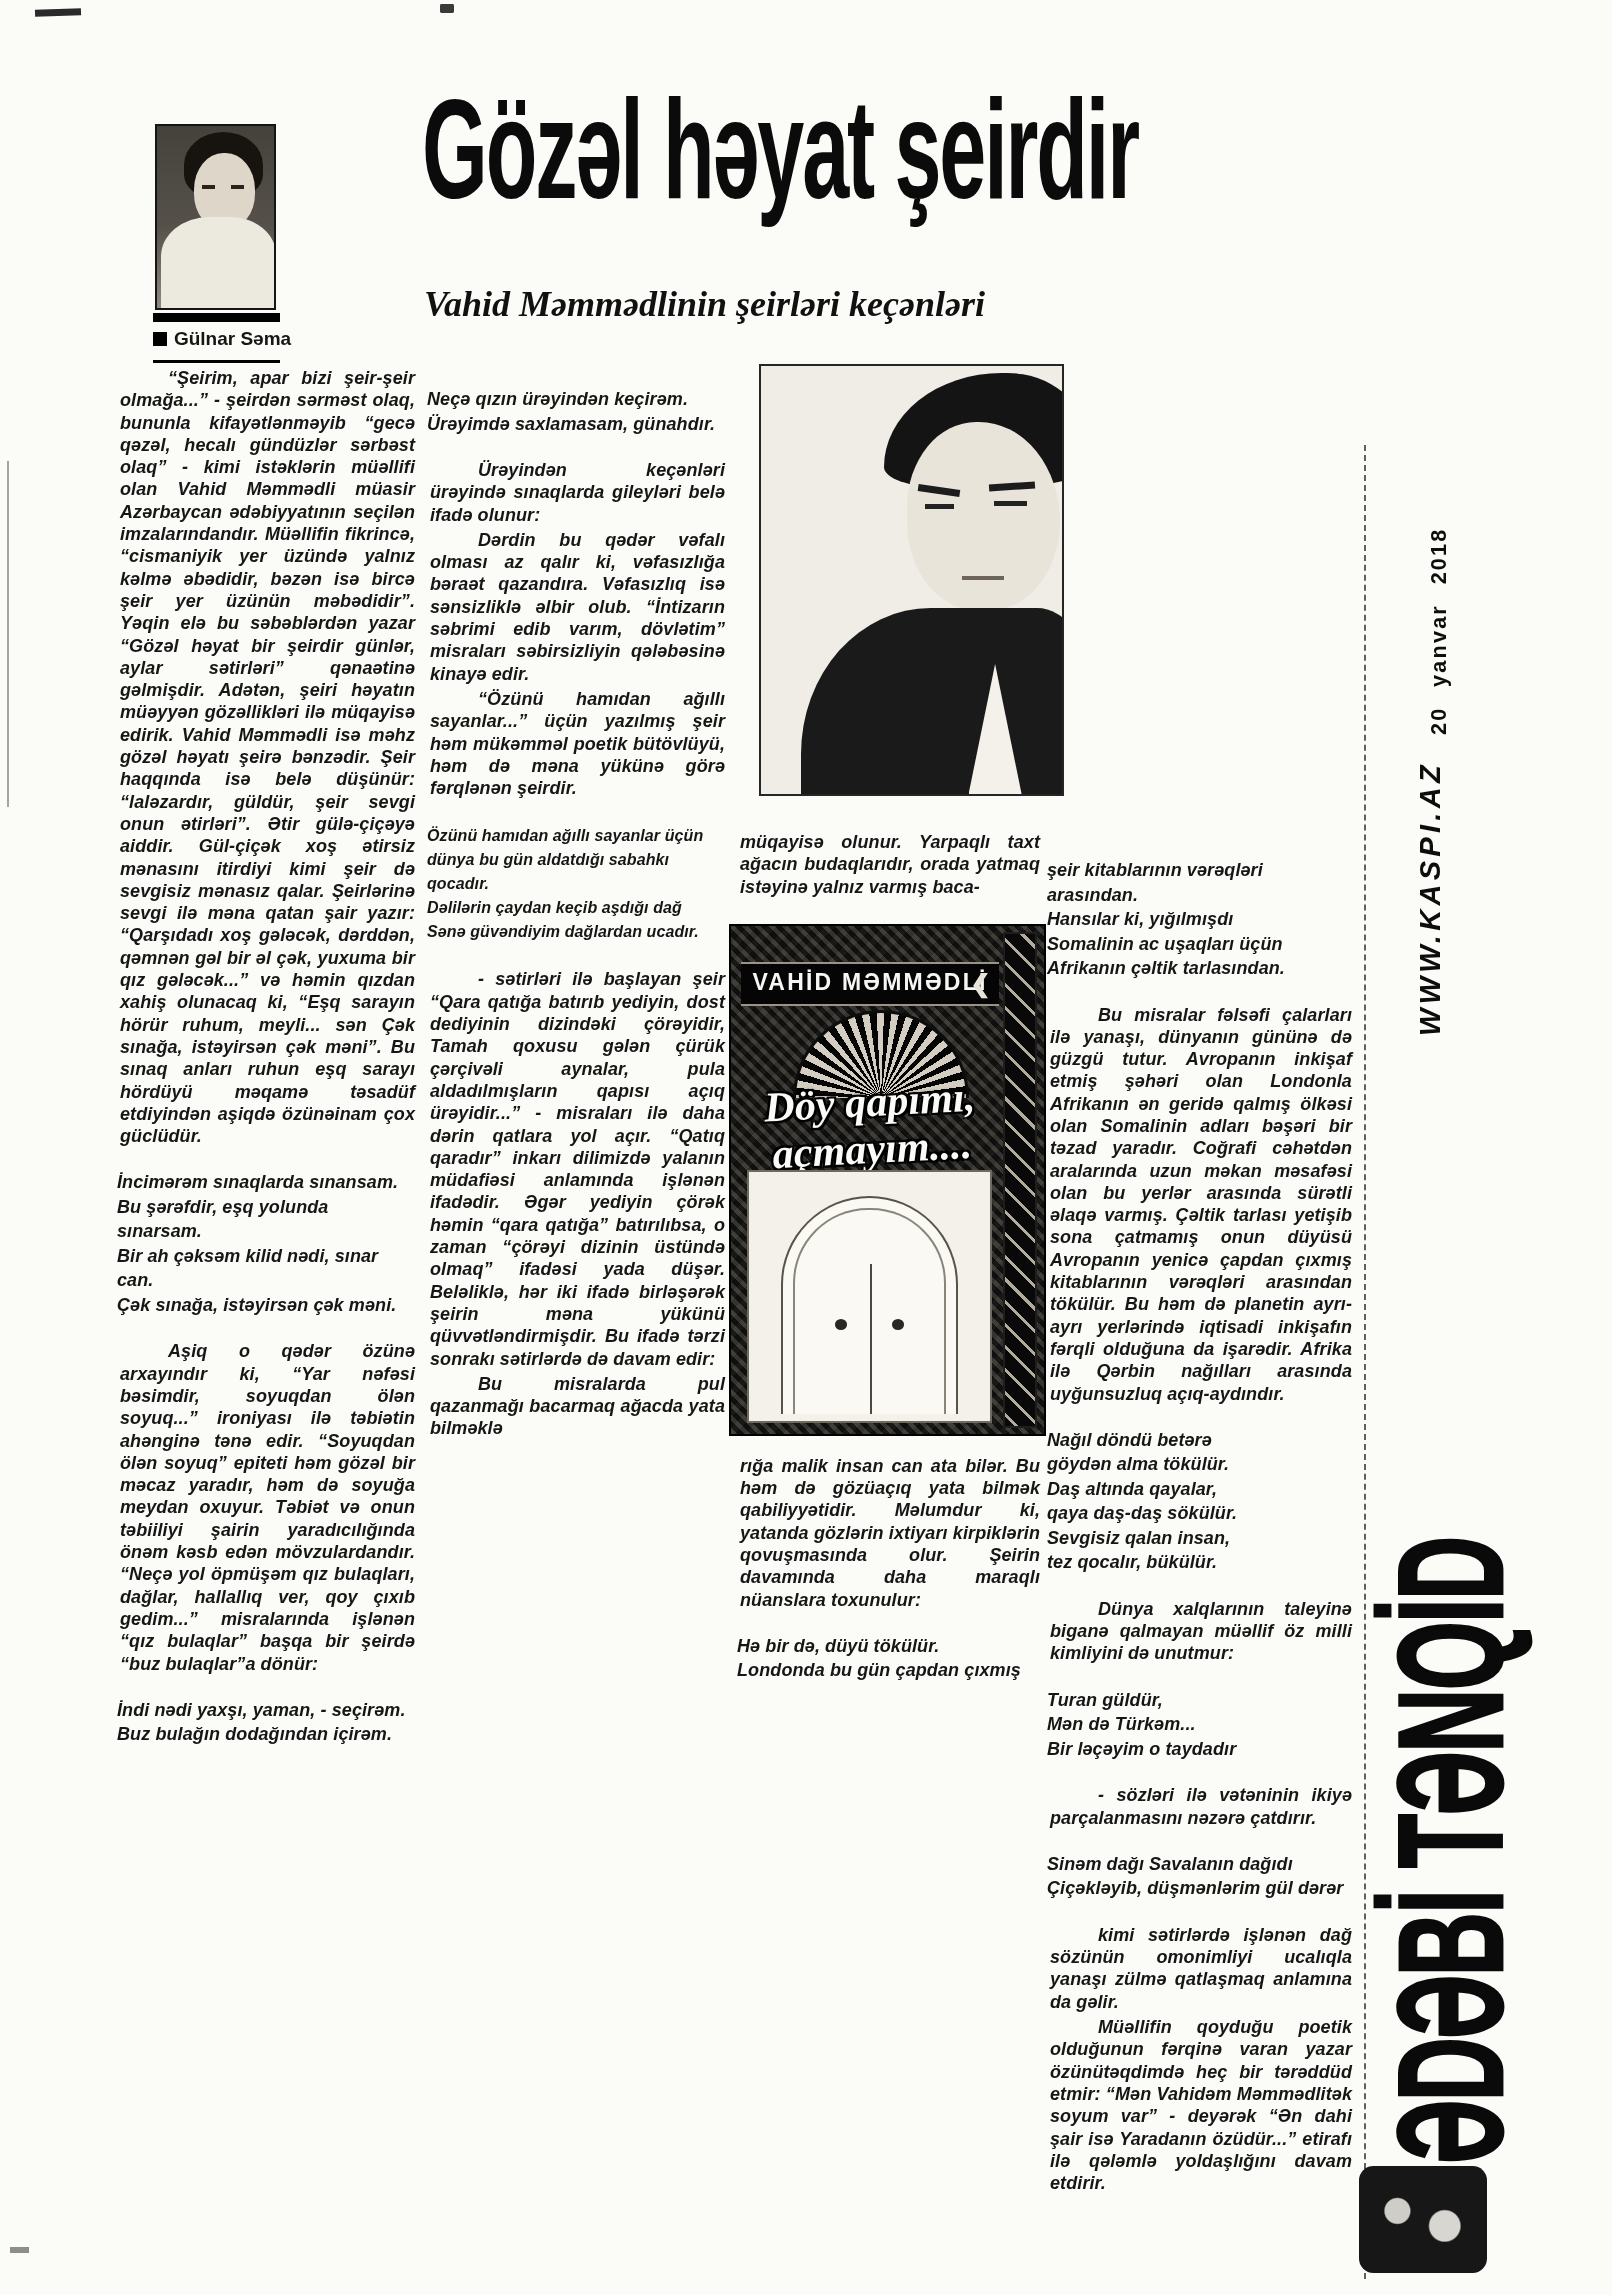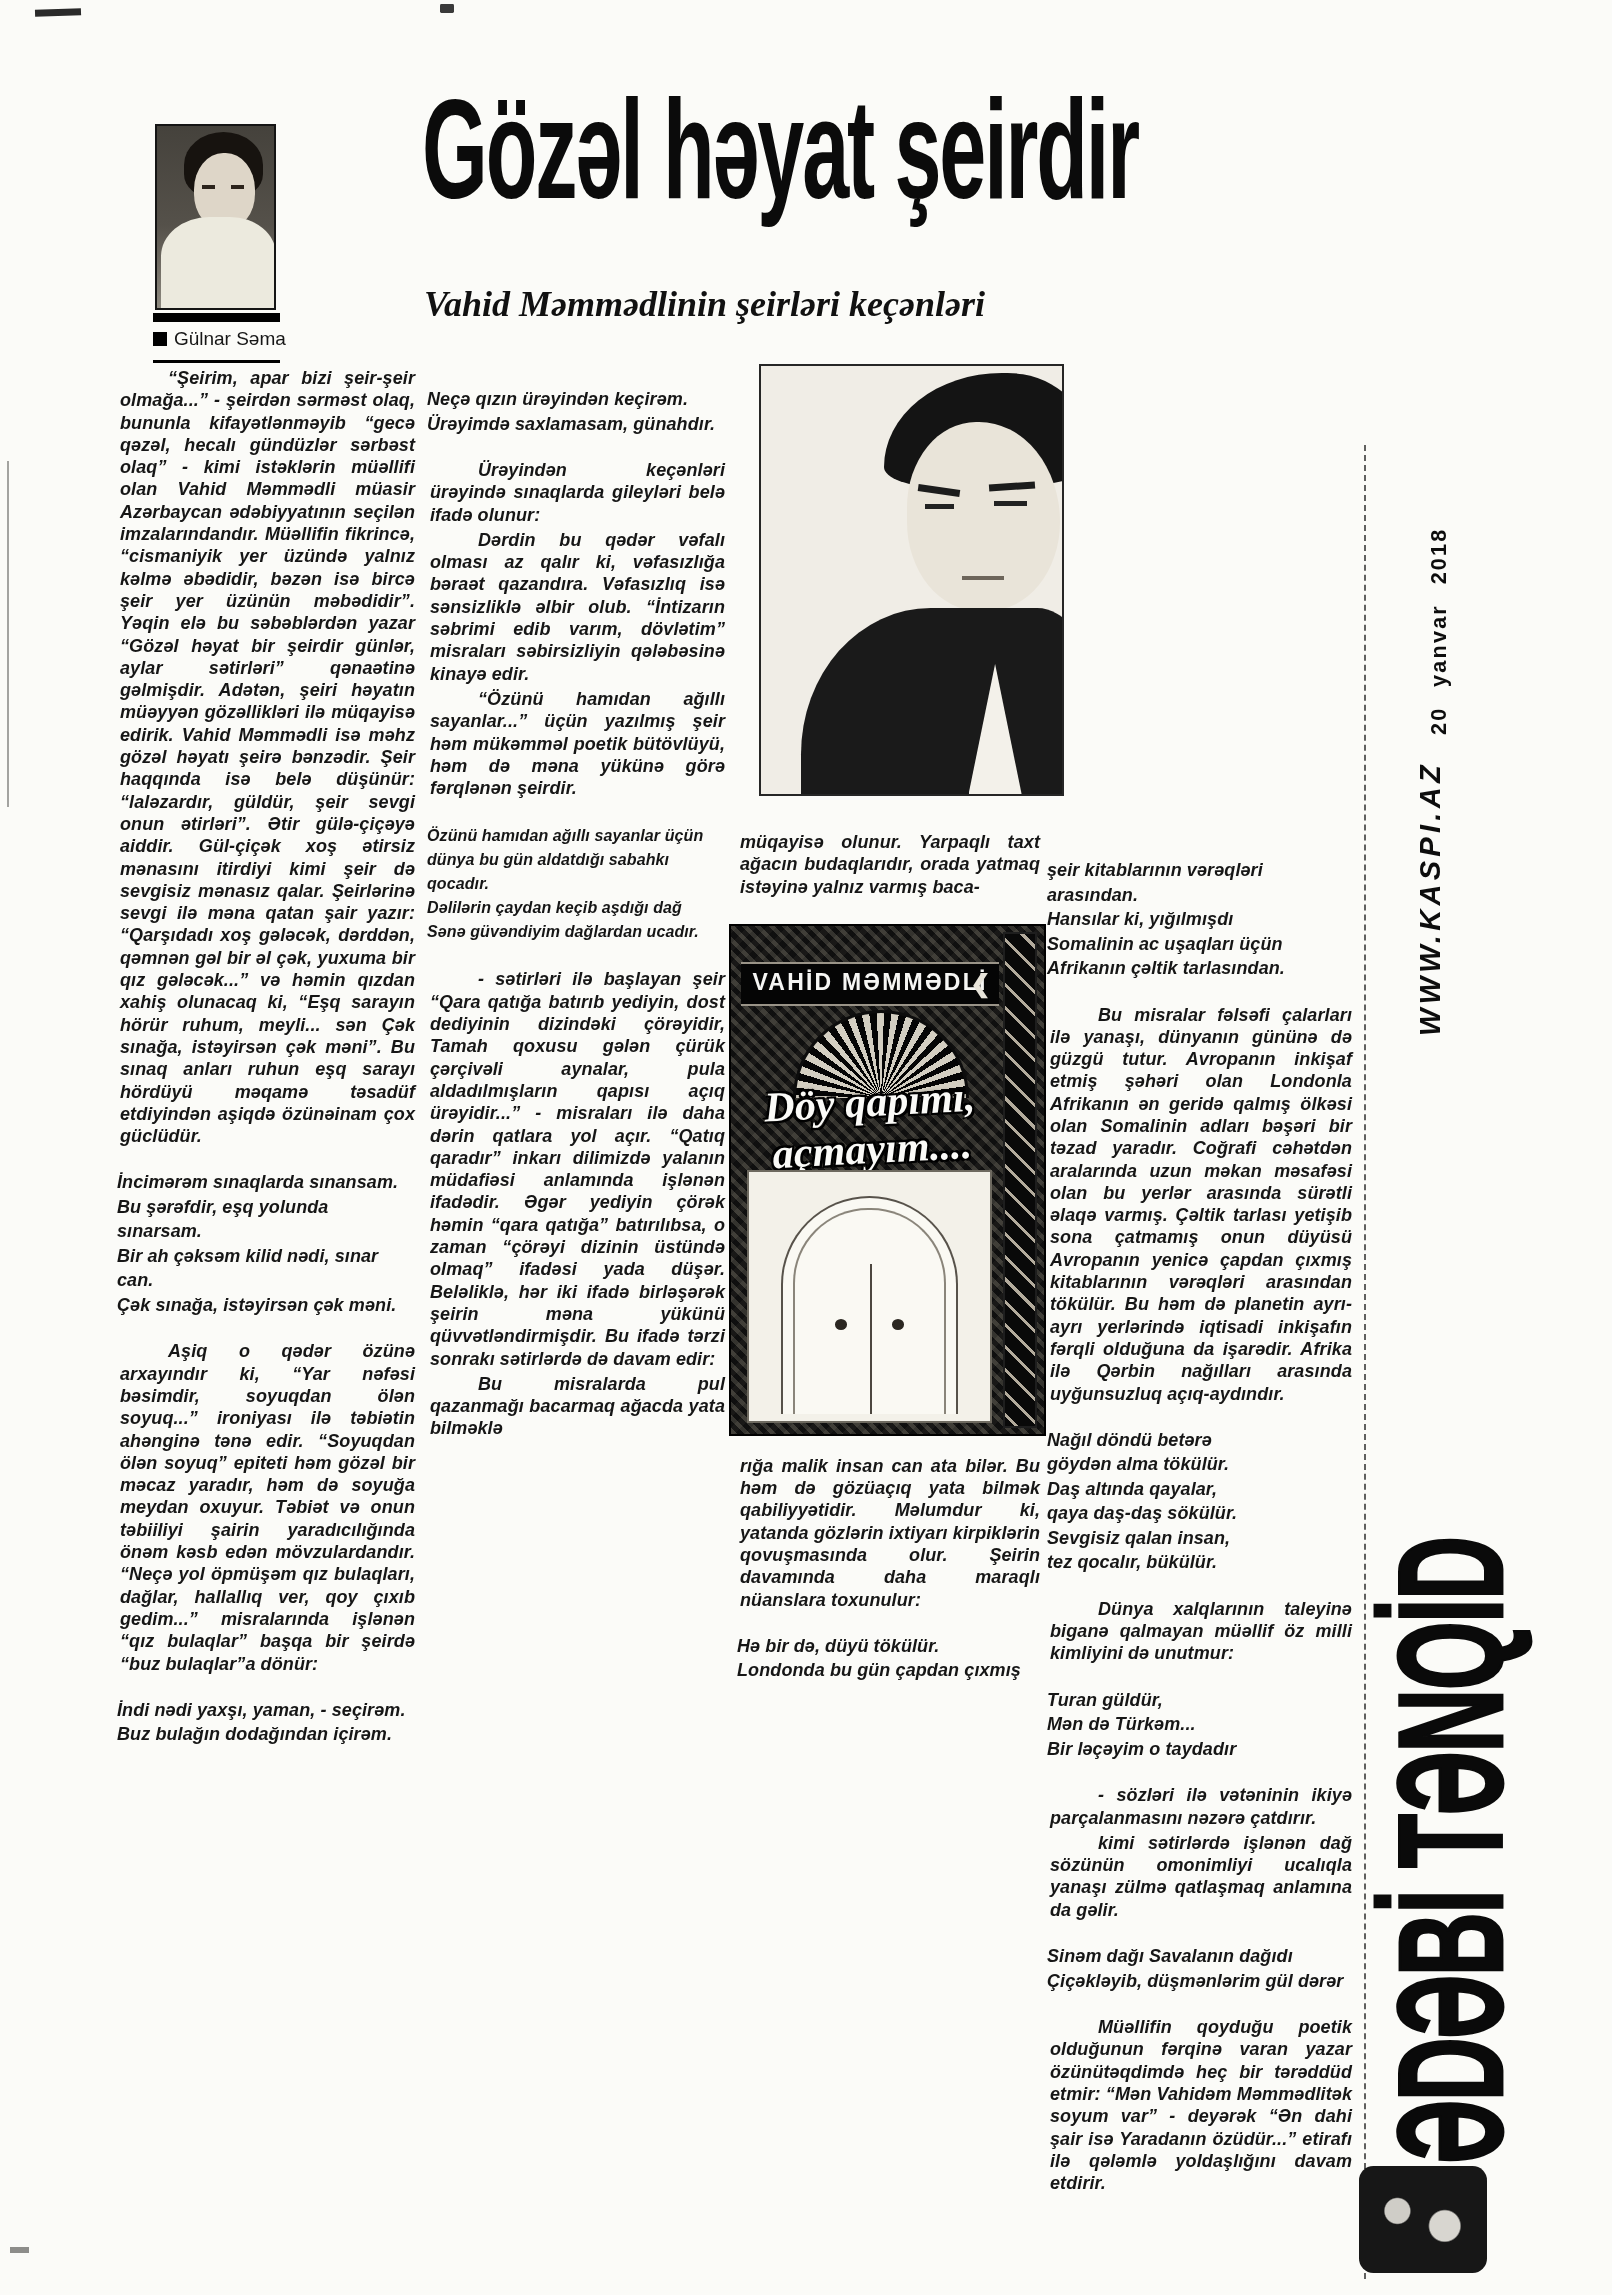--- a/index.html
+++ b/index.html
@@ -12,21 +12,21 @@
         font-style:italic;font-weight:bold;font-size:36px;color:#111;white-space:nowrap;}
   
   .author-photo{position:absolute;left:155px;top:124px;width:121px;height:186px;border:2.2px solid #151515;
         background:linear-gradient(180deg,#45423c 0%,#55514a 55%,#8d897f 100%);overflow:hidden;box-sizing:border-box;}
   .ap-hair{position:absolute;left:27px;top:5.8px;width:79px;height:66px;background:#17130f;border-radius:55% 55% 40% 40%;}
   .ap-face{position:absolute;left:37px;top:27px;width:61px;height:76px;background:#ded6c8;border-radius:48% 48% 46% 46%;}
   .ap-eye1,.ap-eye2{position:absolute;top:59px;width:13px;height:3.6px;background:#2c241c;}
   .ap-eye1{left:45px}.ap-eye2{left:74px}
   .ap-body{position:absolute;left:4.3px;bottom:-2.9px;width:115px;height:94px;background:#eceade;border-radius:42% 40% 0 0;}
   .author-bar{position:absolute;left:153px;top:313px;width:127px;height:9.4px;background:#000;}
-  .author-caption{position:absolute;left:153px;top:328px;font-size:19px;font-weight:normal;white-space:nowrap;}
+  .author-caption{position:absolute;left:153px;top:328px;font-size:19px;font-weight:bold;white-space:nowrap;}
   .author-caption .sq{display:inline-block;width:14.4px;height:14.4px;background:#000;margin-right:6.5px;vertical-align:-1.4px;}
   .author-rule{position:absolute;left:153px;top:360px;width:127px;height:2.9px;background:#000;}
   
   .col{position:absolute;top:364px;width:301px;font-size:18px;line-height:22.3px;font-weight:bold;
        text-align:justify;letter-spacing:0.1px;}
   #col1{left:117px;}
   #col2{left:427px;}
   #col3{left:737px;width:306px;}
   #col4{left:1047px;top:835px;width:308px;}
   .blk{margin:3px;font-style:italic;}
@@ -193,23 +193,23 @@
 göydən alma tökülür.
 Daş altında qayalar,
 qaya daş-daş sökülür.
 Sevgisiz qalan insan,
 tez qocalır, bükülür.</div>
       <div class="blk p">Dünya xalqlarının taleyinə biganə qalmayan müəllif öz milli kimliyini də unutmur:</div>
       <div class="blk verse">Turan güldür,
 Mən də Türkəm...
 Bir ləçəyim o taydadır</div>
       <div class="blk p">- sözləri ilə vətəninin ikiyə parçalanmasını nəzərə çatdırır.</div>
-      <div class="blk p">kimi sətirlərdə işlənən dağ sözünün omonimliyi ucalıqla yanaşı zülmə qatlaşmaq anlamına da gəlir.</div>
       <div class="blk verse">Sinəm dağı Savalanın dağıdı
 Çiçəkləyib, düşmənlərim gül dərər</div>
+      <div class="blk p">kimi sətirlərdə işlənən dağ sözünün omonimliyi ucalıqla yanaşı zülmə qatlaşmaq anlamına da gəlir.</div>
       <div class="blk p">Müəllifin qoyduğu poetik olduğunun fərqinə varan yazar özünütəqdimdə heç bir tərəddüd etmir: “Mən Vahidəm Məmmədlitək soyum var” - deyərək “Ən dahi şair isə Yaradanın özüdür...” etirafı ilə qələmlə yoldaşlığını davam etdirir.</div>
     </div>
 
   <div class="vrule"></div>
   <div class="vtext date">20 yanvar 2018</div>
   <div class="vtext site">WWW.KASPI.AZ</div>
   <div class="vtext section">ƏDƏBİ TƏNQİD</div>
   <div class="corner-logo"></div>
 
 </div>

